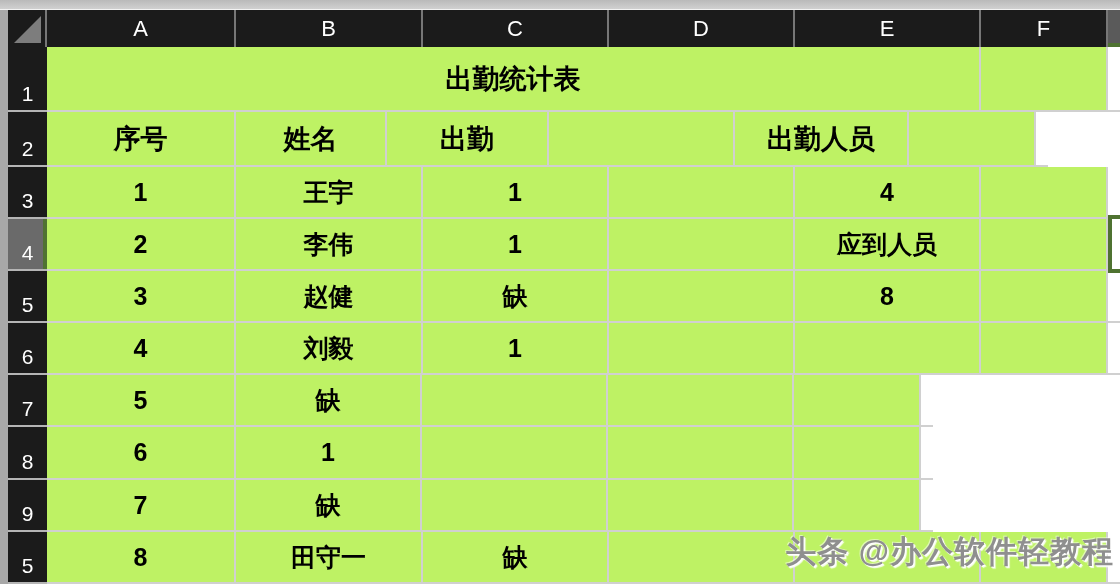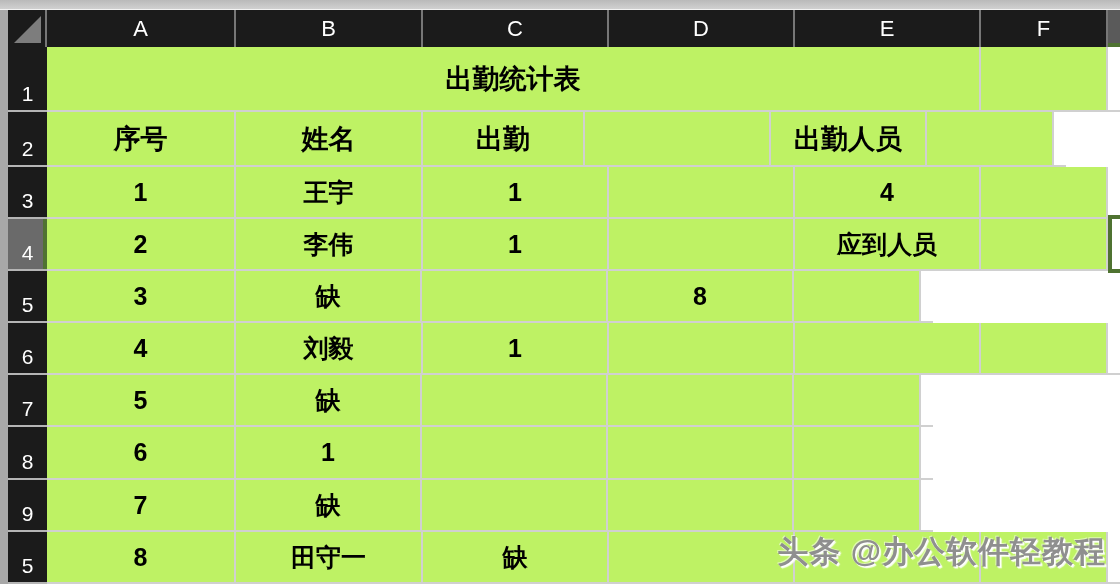--- a/index.html
+++ b/index.html
@@ -94,21 +94,21 @@
   
   .selbox {
     position:absolute; left:1108px; top:215px; width:14px; height:58px;
     border: 4px solid var(--selection-green, #4f7331);
     border-right: none;
     background: transparent;
     z-index: 5;
   }
 
   .watermark {
-    position:absolute; right:14px; top:531px;
+    position:absolute; right:6px; top:531px;
     font-size: 31px; font-weight: bold;
     color: var(--watermark, #8f8f8f);
     text-shadow: 1px 1px 0 #ffffff, 2px 2px 1px rgba(255,255,255,0.9), -1px -1px 0 rgba(255,255,255,0.5);
     letter-spacing: 1px;
     white-space: nowrap;
     z-index: 6;
   }
 </style>
 </head>
 <body>
@@ -133,24 +133,24 @@
   <div class="gridarea" id="gridarea">
       <div class="row" style="height: 65px;">
         <div class="rowhead">1</div>
         <div class="cell title" style="width: 934px;">出勤统计表</div>
         <div class="cell" style="width: 127px;"></div>
         <div class="gstub" style="width: 12px;"></div>
       </div>
       <div class="row" style="height: 55px;">
         <div class="rowhead">2</div>
         <div class="cell colhdr" style="width: 189px;">序号</div>
-        <div class="cell colhdr" style="width: 187px;">姓名</div>
+        <div class="cell colhdr" style="width: 151px;">姓名</div>
         <div class="cell colhdr" style="width: 162px;">出勤</div>
         <div class="cell colhdr" style="width: 186px;"></div>
-        <div class="cell colhdr" style="width: 156px;">出勤人员</div>
+        <div class="cell colhdr" style="width: 174px;">出勤人员</div>
         <div class="cell colhdr" style="width: 127px;"></div>
         <div class="gstub" style="width: 12px;"></div>
       </div>
       <div class="row" style="height: 52px;">
         <div class="rowhead">3</div>
         <div class="cell" style="width: 189px;">1</div>
         <div class="cell" style="width: 187px;">王宇</div>
         <div class="cell" style="width: 186px;">1</div>
         <div class="cell" style="width: 186px;"></div>
         <div class="cell" style="width: 186px;">4</div>
@@ -163,20 +163,21 @@
         <div class="cell" style="width: 187px;">李伟</div>
         <div class="cell" style="width: 186px;">1</div>
         <div class="cell" style="width: 186px;"></div>
         <div class="cell" style="width: 186px;">应到人员</div>
         <div class="cell" style="width: 127px;"></div>
         <div class="gstub" style="width: 12px;"></div>
       </div>
       <div class="row" style="height: 52px;">
         <div class="rowhead">5</div>
         <div class="cell" style="width: 189px;">3</div>
+        <div class="cell" style="width: 187px;">赵健</div>
         <div class="cell" style="width: 186px;">缺</div>
         <div class="cell" style="width: 186px;"></div>
         <div class="cell" style="width: 186px;">8</div>
         <div class="cell" style="width: 127px;"></div>
         <div class="gstub" style="width: 12px;"></div>
       </div>
       <div class="row" style="height: 52px;">
         <div class="rowhead">6</div>
         <div class="cell" style="width: 189px;">4</div>
         <div class="cell" style="width: 187px;">刘毅</div>

